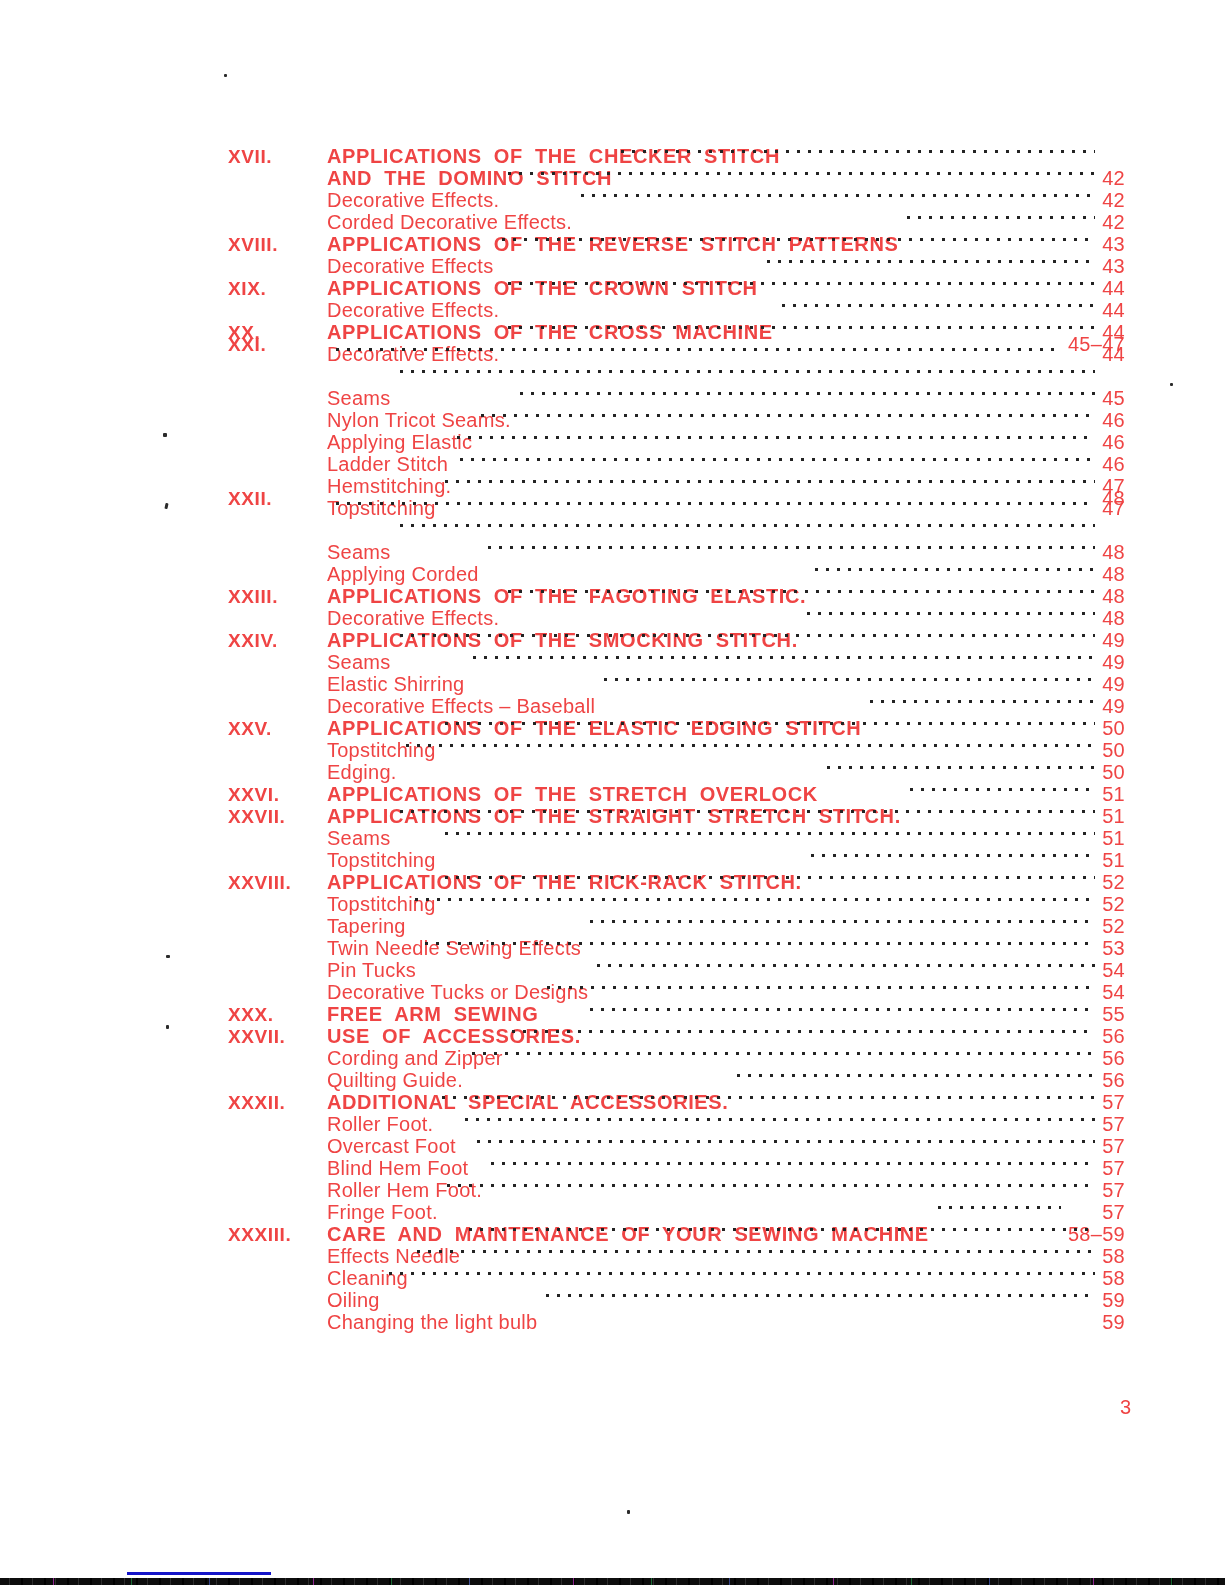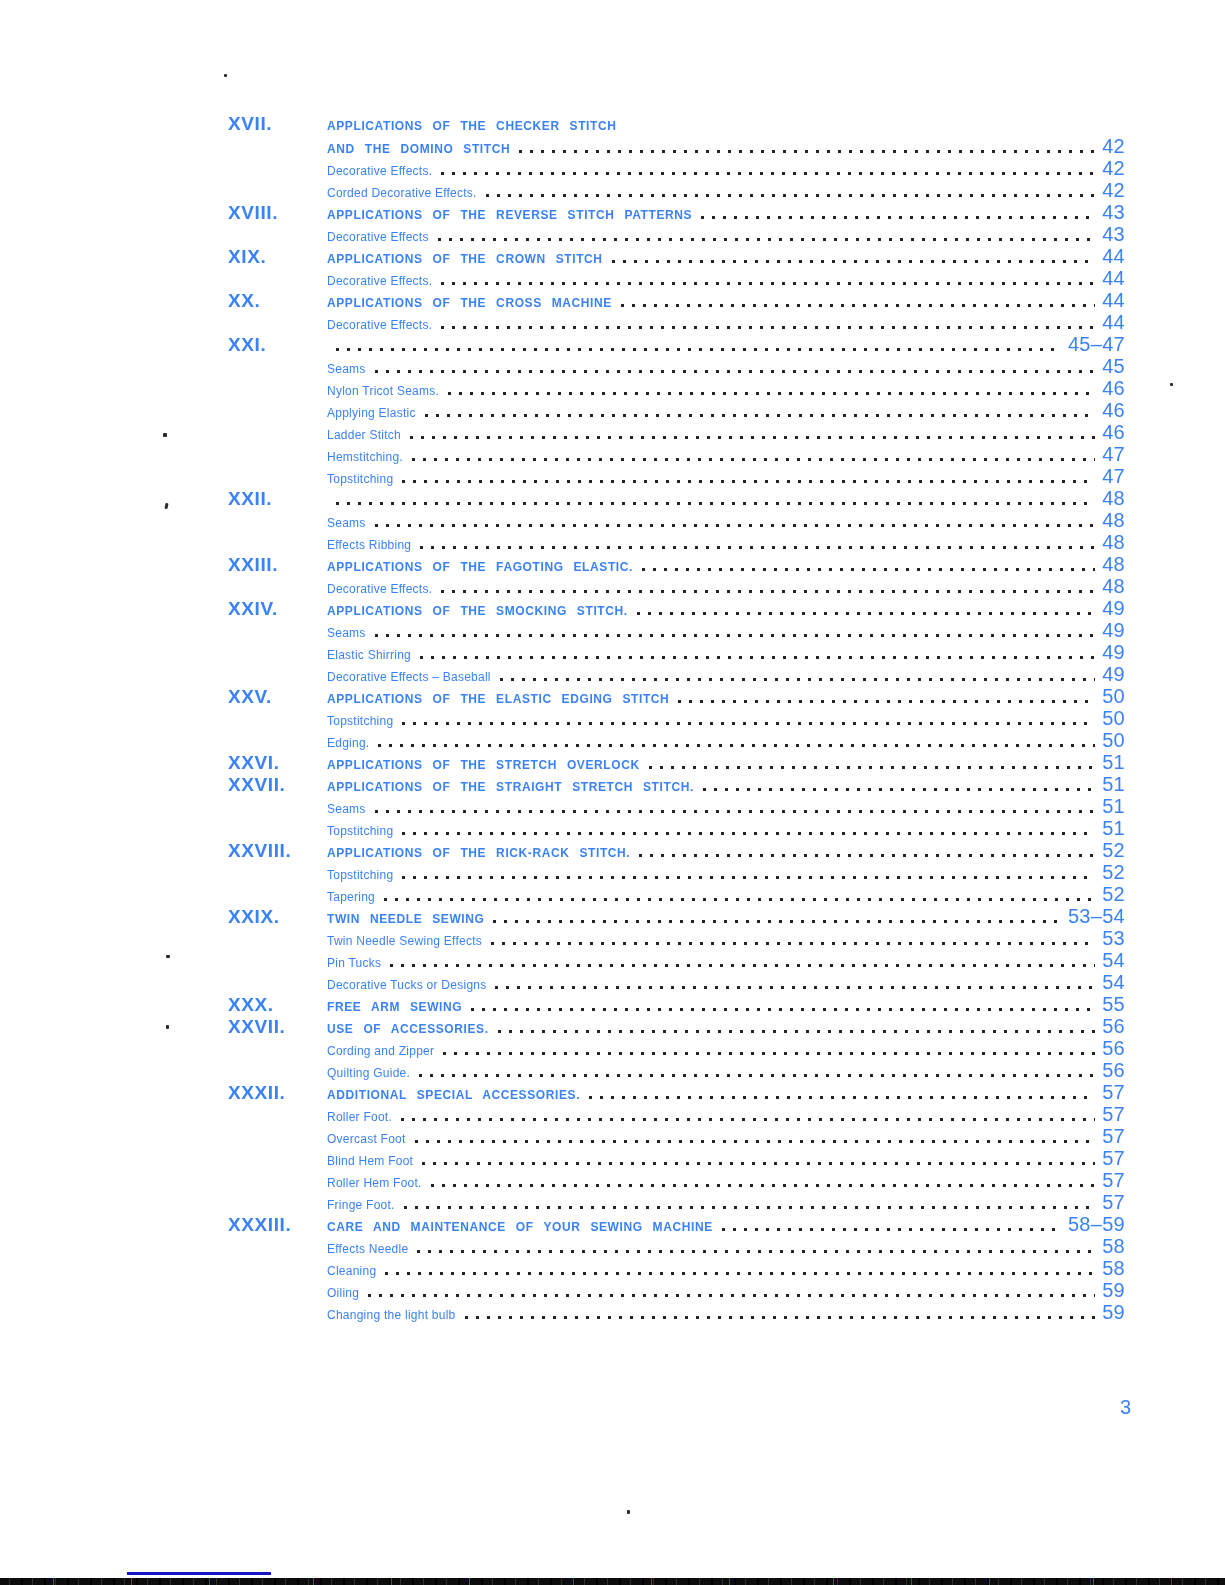--- a/index.html
+++ b/index.html
@@ -7,21 +7,21 @@
     padding: 0;
     background: #ffffff;
   }
   .sheet {
     position: relative;
     width: 1225px;
     height: 1585px;
     background: #ffffff;
     overflow: hidden;
     font-family: "Liberation Sans", sans-serif;
-    color: #3b82f6;
+    color: #ef4444;
   }
   .toc {
     position: absolute;
     left: 228px;
     top: 113px;
     width: 897px;
   }
   .row {
     display: flex;
     align-items: baseline;
@@ -30,23 +30,24 @@
     white-space: nowrap;
   }
   .num {
     flex: 0 0 99px;
     font-size: 19px;
     font-weight: 700;
     letter-spacing: 0.6px;
   }
   .label {
     flex: 0 0 auto;
-    font-size: 12px;
+    font-size: 20px;
     font-weight: 400;
     letter-spacing: 0.25px;
+    margin-top: 32px;
   }
   .label.heading {
     font-weight: 700;
     letter-spacing: 0.6px;
     word-spacing: 6px;
   }
   .dots {
     flex: 1 1 auto;
     align-self: flex-end;
     height: 2.6px;
@@ -202,21 +203,21 @@
         <span class="pg">48</span>
       </div>
       <div class="row">
         <span class="num"></span>
         <span class="label">Seams</span>
         <span class="dots"></span>
         <span class="pg">48</span>
       </div>
       <div class="row">
         <span class="num"></span>
-        <span class="label">Effects Ribbing</span>
+        <span class="label">Applying Corded</span>
         <span class="dots"></span>
         <span class="pg">48</span>
       </div>
       <div class="row">
         <span class="num">XXIII.</span>
         <span class="label heading">APPLICATIONS OF THE FAGOTING ELASTIC.</span>
         <span class="dots"></span>
         <span class="pg">48</span>
       </div>
       <div class="row">
@@ -301,26 +302,20 @@
         <span class="num"></span>
         <span class="label">Topstitching</span>
         <span class="dots"></span>
         <span class="pg">52</span>
       </div>
       <div class="row">
         <span class="num"></span>
         <span class="label">Tapering</span>
         <span class="dots"></span>
         <span class="pg">52</span>
-      </div>
-      <div class="row">
-        <span class="num">XXIX.</span>
-        <span class="label heading">TWIN NEEDLE SEWING</span>
-        <span class="dots"></span>
-        <span class="pg">53–54</span>
       </div>
       <div class="row">
         <span class="num"></span>
         <span class="label">Twin Needle Sewing Effects</span>
         <span class="dots"></span>
         <span class="pg">53</span>
       </div>
       <div class="row">
         <span class="num"></span>
         <span class="label">Pin Tucks</span>

